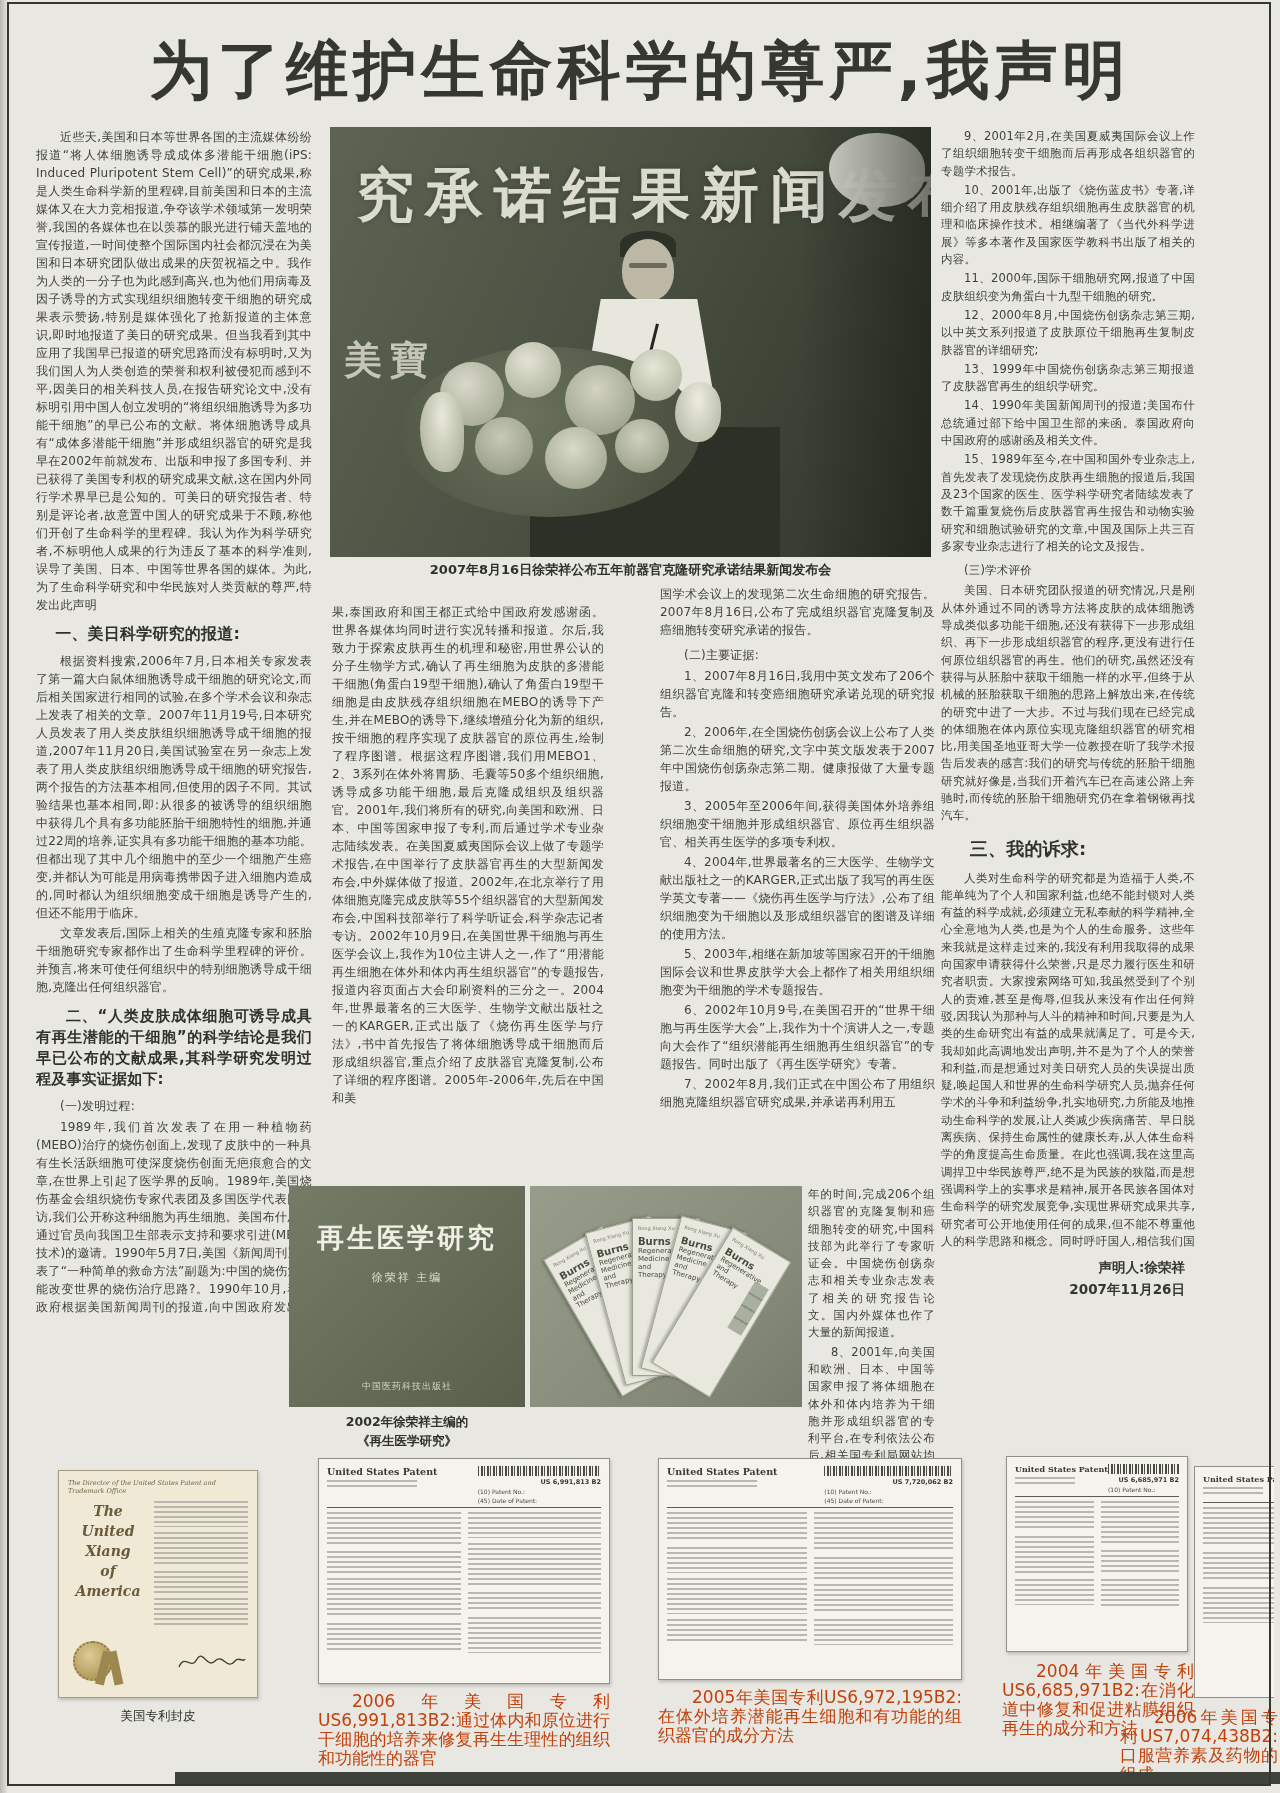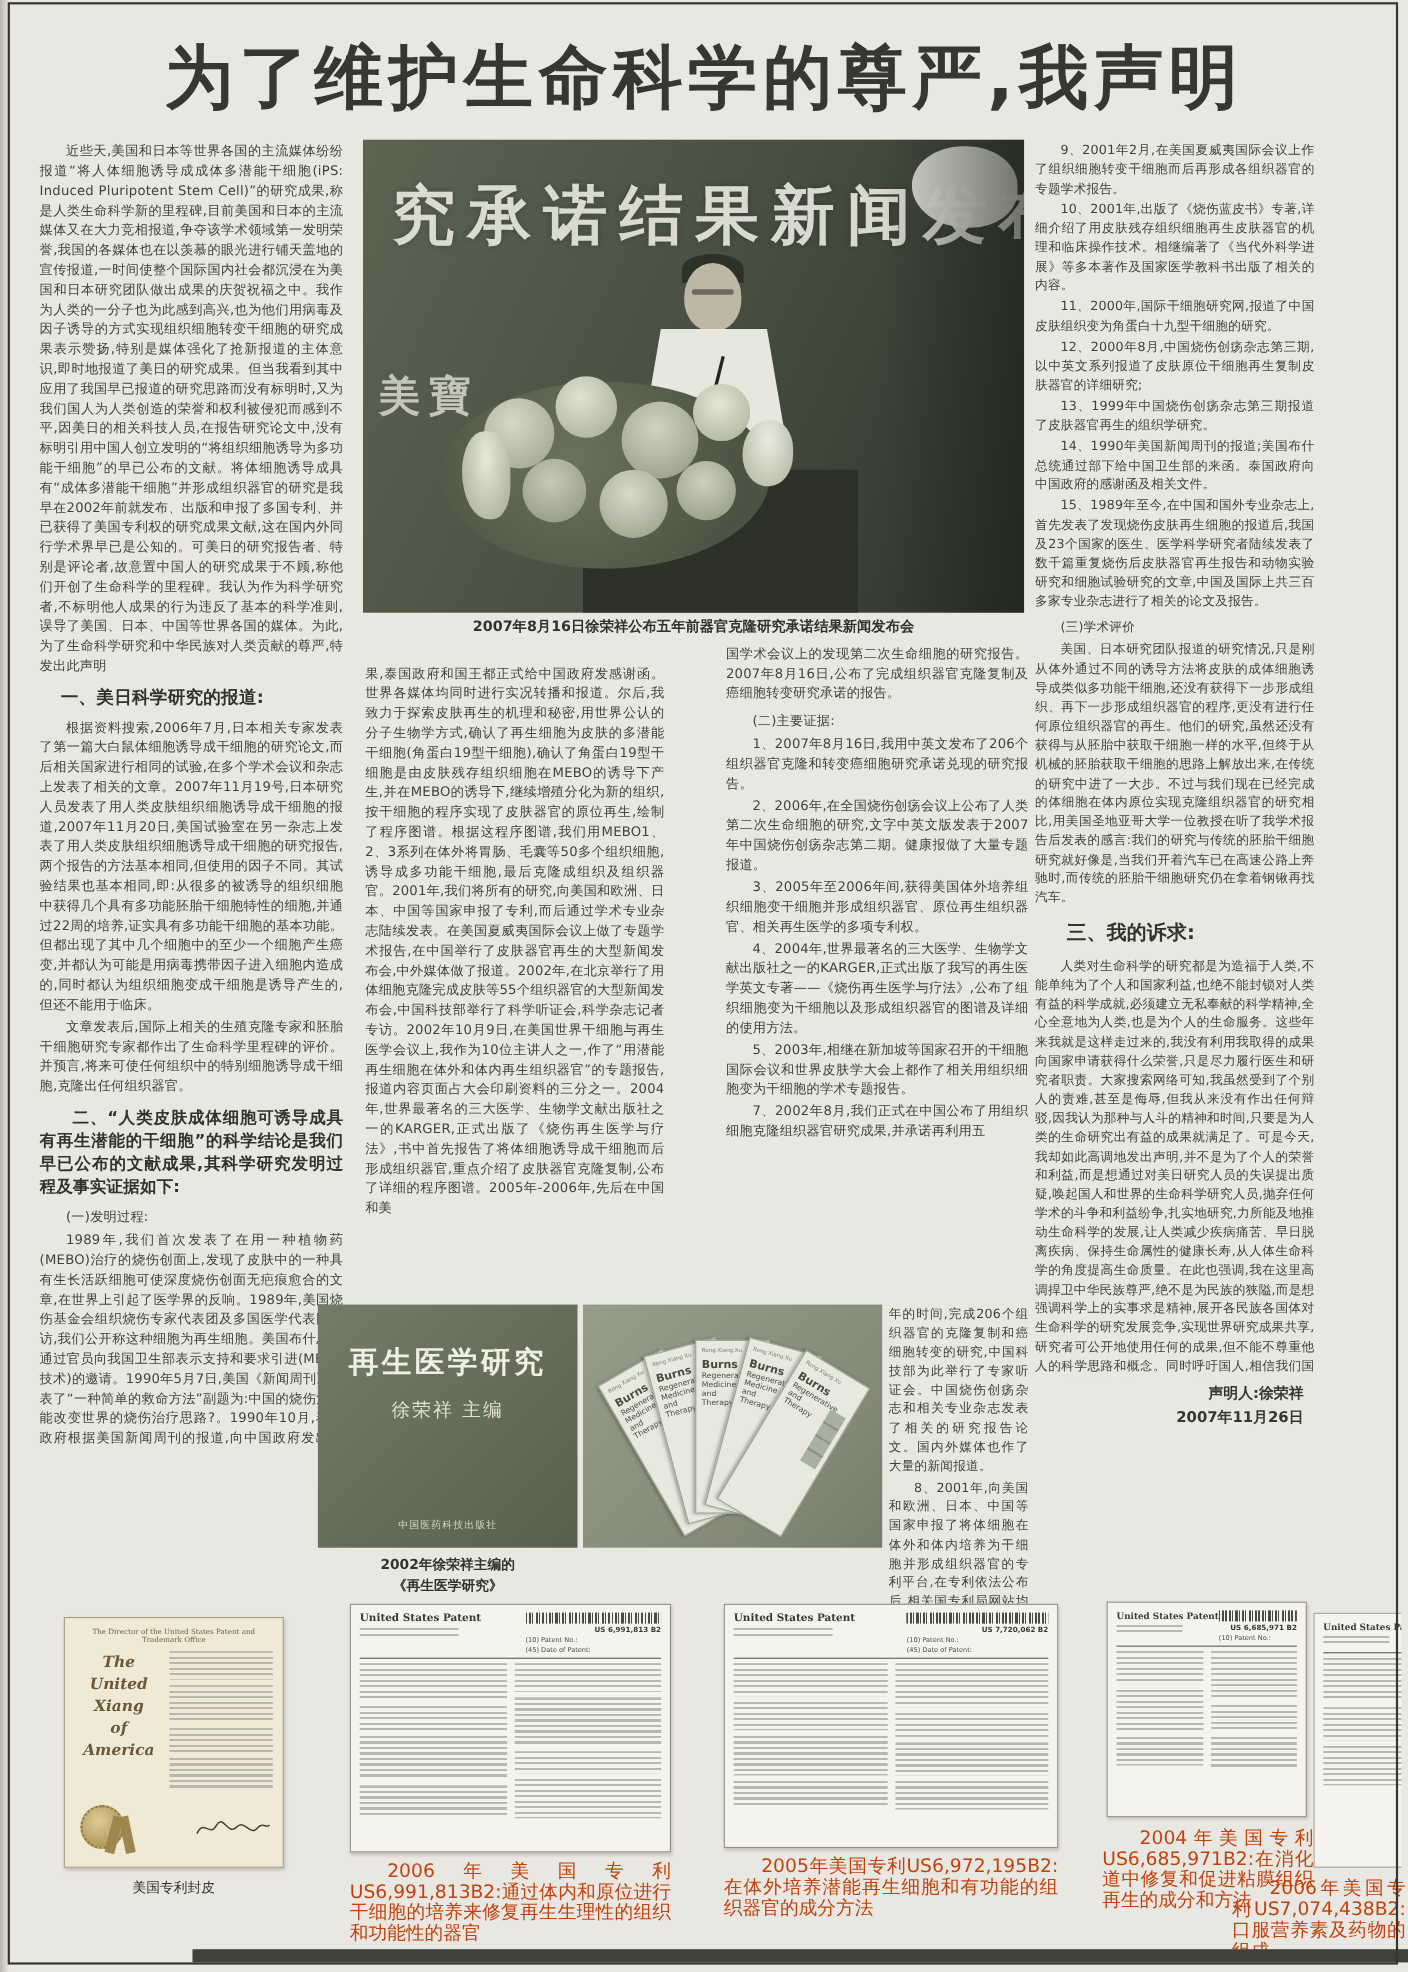--- a/index.html
+++ b/index.html
@@ -24,21 +24,21 @@
   .head{position:absolute;left:292px;top:112px;width:52px;height:62px;background:#bdb8a6;border-radius:50% 50% 46% 46%;}
   .hair{position:absolute;left:290px;top:104px;width:56px;height:26px;background:#2e3128;border-radius:50% 50% 0 0;}
   .glasses{position:absolute;left:299px;top:136px;width:38px;height:5px;background:rgba(40,42,34,.55);border-radius:2px;}
   .shirt{position:absolute;left:252px;top:172px;width:134px;height:110px;background:#e8e7dd;clip-path:polygon(14% 0,86% 0,100% 100%,0 100%);}
   .mic{position:absolute;left:318px;top:196px;width:3px;height:66px;background:#23251e;transform:rotate(14deg);}
   .podium{position:absolute;left:200px;top:300px;width:250px;height:130px;background:#2c3026;}
   .bq{position:absolute;border-radius:50%;}
   
   .bookimg1{position:absolute;left:289px;top:1186px;width:236px;height:221px;background:linear-gradient(135deg,#747b66,#636a55 60%,#585f4c);overflow:hidden;}
   .bk1-title{position:absolute;left:0;top:34px;width:100%;text-align:center;font-family:"DejaVu Serif","Liberation Serif",serif;font-weight:bold;font-size:27px;letter-spacing:3px;color:#f0efe4;}
-  .bk1-author{position:absolute;left:0;top:84px;width:100%;text-align:center;font-size:17px;letter-spacing:2px;color:#e2e1d2;}
+  .bk1-author{position:absolute;left:0;top:84px;width:100%;text-align:center;font-size:11px;letter-spacing:2px;color:#e2e1d2;}
   .bk1-pub{position:absolute;left:0;bottom:14px;width:100%;text-align:center;font-size:9px;letter-spacing:1px;color:#d6d5c6;}
   .bookimg2{position:absolute;left:530px;top:1186px;width:272px;height:221px;background:linear-gradient(135deg,#979d8b,#848a77 70%,#767c6a);overflow:hidden;}
   .fan{position:absolute;left:136px;top:150px;width:0;height:0;}
   .fbook{position:absolute;left:-34px;top:-118px;width:68px;height:158px;background:#e9e8df;border:1px solid #9a9f8e;box-shadow:-2px 0 3px rgba(40,45,35,.35);transform-origin:50% 118%;padding:6px 5px;box-sizing:border-box;}
   .fbook .ba{font-size:5px;color:#7a7f6e;display:block;margin-bottom:5px;}
   .fbook .bt{font-weight:bold;font-size:10px;line-height:11px;color:#474c3e;display:block;}
   .fbook .bs{font-size:7px;line-height:8px;color:#474c3e;display:block;}
   .thumb{position:absolute;right:4px;top:34px;width:16px;height:54px;background:repeating-linear-gradient(#aab0a0 0 12px,#8d9383 12px 14px);}
   .caption{position:absolute;font-weight:bold;font-size:12.5px;line-height:19px;color:#2f332a;text-align:center;}
   .photo-cap{position:absolute;left:330px;top:561px;width:601px;text-align:center;font-weight:bold;font-size:13px;color:#2e322a;}
@@ -50,21 +50,21 @@
   .pd-right{width:45%;}
   .barcode{height:10px;background:repeating-linear-gradient(90deg,#4a4c42 0 1px,transparent 1px 3px,#4a4c42 3px 5px,transparent 5px 6px);margin-bottom:2px;}
   .pd-no{font-size:6.5px;font-weight:bold;color:#3a3a33;text-align:right;white-space:nowrap;}
   .pd-lab{font-size:6px;color:#4a4a42;margin-top:2px;white-space:nowrap;}
   .pd-cols{display:flex;gap:7px;margin-top:4px;}
   .pd-col{flex:1;}
   .fp{background:repeating-linear-gradient(#b9b8b0 0 2px,rgba(0,0,0,0) 2px 5px);margin-bottom:5px;}
   .patcap{position:absolute;font-size:17px;line-height:19px;color:#c2410c;text-align:justify;text-indent:2em;}
   
   .cert{position:absolute;left:58px;top:1470px;width:200px;height:228px;background:#efe9d6;border:1px solid #a79e82;box-shadow:1px 2px 3px rgba(60,60,50,.25);overflow:hidden;padding:8px 9px;box-sizing:border-box;}
-  .cert-top{font-size:6.5px;color:#6d5f43;text-align:center;font-family:"DejaVu Serif","Liberation Serif",serif;line-height:8px;}
+  .cert-top{font-size:6.5px;color:#6d5f43;text-align:left;font-family:"DejaVu Serif","Liberation Serif",serif;line-height:8px;font-style:italic;}
   .cert-body{display:flex;margin-top:6px;}
   .cert-script{width:46%;font-family:"DejaVu Serif","Liberation Serif",serif;font-style:italic;font-weight:bold;color:#6b5a3a;font-size:14px;line-height:20px;text-align:center;}
   .cert-lines{width:54%;padding-left:6px;}
   .seal{position:absolute;left:14px;bottom:16px;width:36px;height:36px;border-radius:50%;background:radial-gradient(circle at 40% 35%,#ddcb96,#b49c5e 70%,#8f7a44);border:2px dotted #8f7a44;}
   .ribbon1,.ribbon2{position:absolute;width:9px;height:34px;background:#9c8751;bottom:-6px;}
   .ribbon1{left:24px;transform:rotate(14deg);}
   .ribbon2{left:36px;transform:rotate(-12deg);}
   .cert-sig{position:absolute;right:10px;bottom:22px;}
   .footer-band{position:absolute;left:175px;top:1772px;width:1105px;height:12px;background:#3f423a;}
 </style>
@@ -116,20 +116,21 @@
   </div>
 
   <div class="col" style="left:660px;top:585px;width:275px;height:598px;">
     <p style="text-indent:0;">国学术会议上的发现第二次生命细胞的研究报告。2007年8月16日,公布了完成组织器官克隆复制及癌细胞转变研究承诺的报告。</p>
     <div class="h-sub">(二)主要证据:</div>
     <p>1、2007年8月16日,我用中英文发布了206个组织器官克隆和转变癌细胞研究承诺兑现的研究报告。</p>
     <p>2、2006年,在全国烧伤创疡会议上公布了人类第二次生命细胞的研究,文字中英文版发表于2007年中国烧伤创疡杂志第二期。健康报做了大量专题报道。</p>
     <p>3、2005年至2006年间,获得美国体外培养组织细胞变干细胞并形成组织器官、原位再生组织器官、相关再生医学的多项专利权。</p>
     <p>4、2004年,世界最著名的三大医学、生物学文献出版社之一的KARGER,正式出版了我写的再生医学英文专著——《烧伤再生医学与疗法》,公布了组织细胞变为干细胞以及形成组织器官的图谱及详细的使用方法。</p>
     <p>5、2003年,相继在新加坡等国家召开的干细胞国际会议和世界皮肤学大会上都作了相关用组织细胞变为干细胞的学术专题报告。</p>
+    <p>6、2002年10月9号,在美国召开的“世界干细胞与再生医学大会”上,我作为十个演讲人之一,专题向大会作了“组织潜能再生细胞再生组织器官”的专题报告。同时出版了《再生医学研究》专著。</p>
     <p>7、2002年8月,我们正式在中国公布了用组织细胞克隆组织器官研究成果,并承诺再利用五</p>
   </div>
 
   <div class="col dense" style="left:808px;top:1186px;width:127px;height:272px;">
     <p style="text-indent:0;">年的时间,完成206个组织器官的克隆复制和癌细胞转变的研究,中国科技部为此举行了专家听证会。中国烧伤创疡杂志和相关专业杂志发表了相关的研究报告论文。国内外媒体也作了大量的新闻报道。</p>
     <p>8、2001年,向美国和欧洲、日本、中国等国家申报了将体细胞在体外和体内培养为干细胞并形成组织器官的专利平台,在专利依法公布后,相关国专利局网站均公开研究资料而获得著作权。</p>
   </div>
 
   <div class="col dense" style="left:941px;top:128px;width:254px;height:1124px;">
     <p>9、2001年2月,在美国夏威夷国际会议上作了组织细胞转变干细胞而后再形成各组织器官的专题学术报告。</p>

